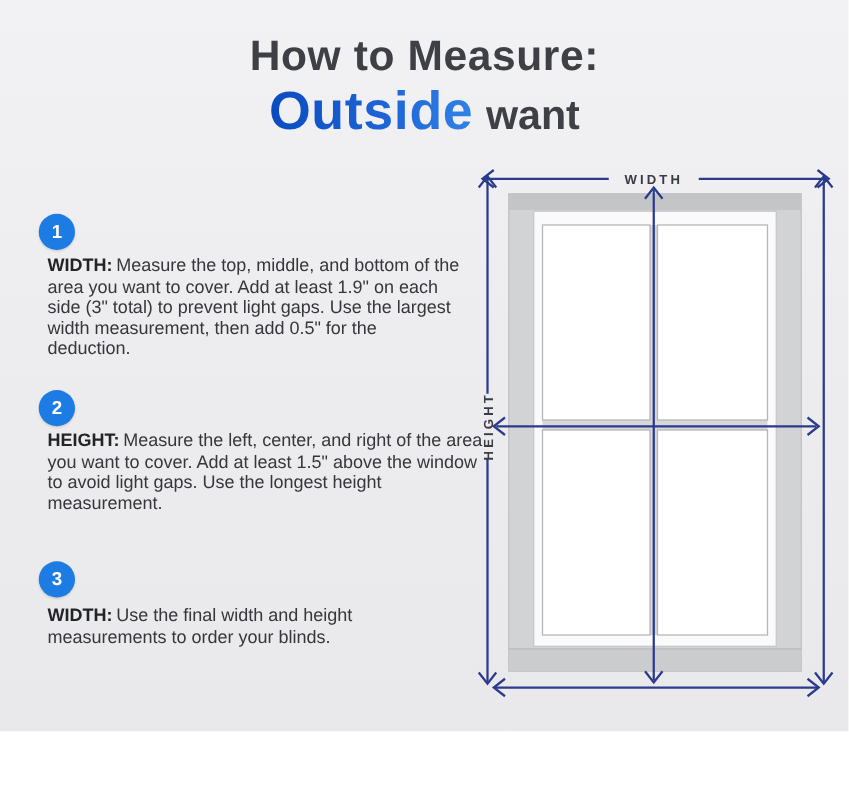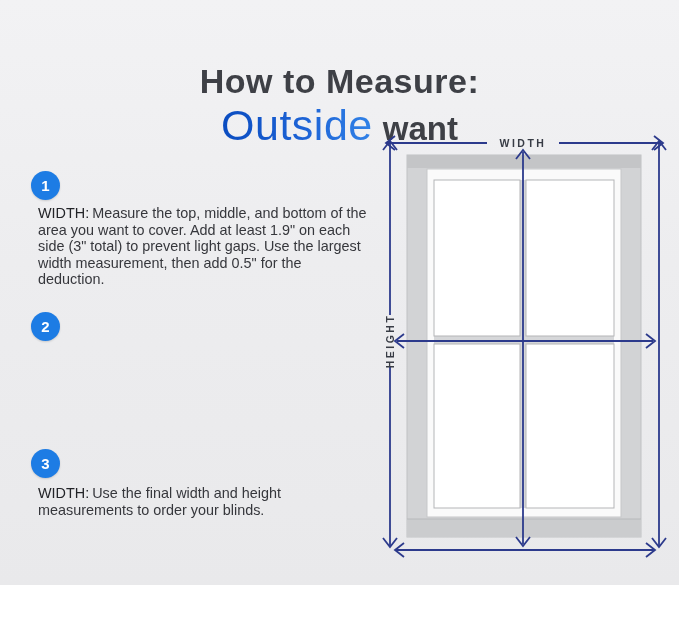--- a/index.html
+++ b/index.html
@@ -6,43 +6,43 @@
   .canvas{
     position:relative;width:679px;height:644px;overflow:hidden;
     font-family:"Liberation Sans",sans-serif;
     background:#ffffff;
   }
   .panel{
     position:absolute;left:0;top:0;width:679px;height:585px;
     background:linear-gradient(180deg,#f2f2f4 0%,#ededef 45%,#e9e9eb 100%);
   }
   
-  .title-wrap{position:absolute;left:0;top:26px;width:679px;text-align:center;margin-top:36px;}
+  .title-wrap{position:absolute;left:0;top:26px;width:679px;text-align:center;}
   .title-line1{
     font-size:34px;font-weight:600;color:#3e4046;letter-spacing:.5px;margin:0;
   }
   .title-line2{margin-top:2px;line-height:44px;}
   .title-highlight{
-    font-size:43px;font-weight:400;letter-spacing:.5px;
+    font-size:43px;font-weight:700;letter-spacing:.5px;
     background:linear-gradient(90deg,#0a4cc0 0%,#1d63d6 55%,#3182e7 100%);
     -webkit-background-clip:text;background-clip:text;color:transparent;
   }
   .title-rest{font-size:33px;font-weight:600;color:#3e4046;margin-left:10px;}
   
   .step-circle{
     position:absolute;left:31px;width:29px;height:29px;border-radius:50%;
     background:#1d7ce4;color:#ffffff;font-size:15px;font-weight:700;
     display:flex;align-items:center;justify-content:center;
     box-shadow:0 1px 2px rgba(0,0,0,.15);
   }
   .step-text{
     position:absolute;left:38px;margin:0;color:#36373c;
     font-size:14.4px;line-height:16.6px;
   }
-  .step-label{font-weight:400;color:#232428;margin-right:3px;}
+  .step-label{font-weight:700;color:#232428;margin-right:3px;}
   #step1-circle{top:171px;} #step1-text{top:205px;width:332px;}
   #step2-circle{top:312px;} #step2-text{top:345px;width:352px;}
   #step3-circle{top:449px;} #step3-text{top:485px;width:340px;}
   
   .diagram{position:absolute;left:373px;top:123px;}
   .dim-label{
     font-size:10.5px;font-weight:700;letter-spacing:2.5px;fill:#383c45;
     font-family:"Liberation Sans",sans-serif;
   }
   
@@ -67,20 +67,21 @@
       <h1 class="title-line1">How to Measure:</h1>
       <div class="title-line2">
         <span class="title-highlight">Outside</span><span class="title-rest">want</span>
       </div>
     </div>
 
     <div class="step-circle" id="step1-circle">1</div>
     <p class="step-text" id="step1-text"><span class="step-label">WIDTH:</span><span>Measure the top, middle, and bottom of the area you want to cover. Add at least 1.9" on each side (3" total) to prevent light gaps. Use the largest width measurement, then add 0.5" for the deduction.</span></p>
 
     <div class="step-circle" id="step2-circle">2</div>
+    <p class="step-text" id="step2-text"><span class="step-label">HEIGHT:</span><span>Measure the left, center, and right of the area you want to cover. Add at least 1.5" above the window to avoid light gaps. Use the longest height measurement.</span></p>
 
     <div class="step-circle" id="step3-circle">3</div>
     <p class="step-text" id="step3-text"><span class="step-label">WIDTH:</span><span>Use the final width and height measurements to order your blinds.</span></p>
 
     <svg class="diagram" width="302" height="450" viewBox="0 0 302 450">
 
       <g>
         <rect x="34" y="32" width="234" height="382" fill="#d2d3d5" stroke="#c0c1c3" stroke-width="1"></rect>
         <rect x="34" y="32" width="234" height="13" fill="#c4c5c7"></rect>
         <rect x="34" y="396" width="234" height="18" fill="#cbccce"></rect>

